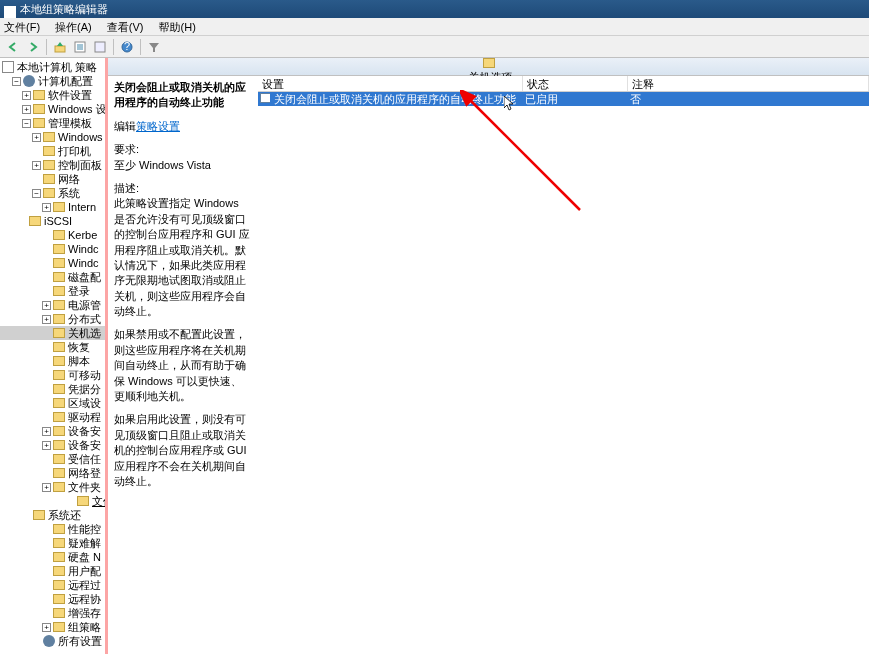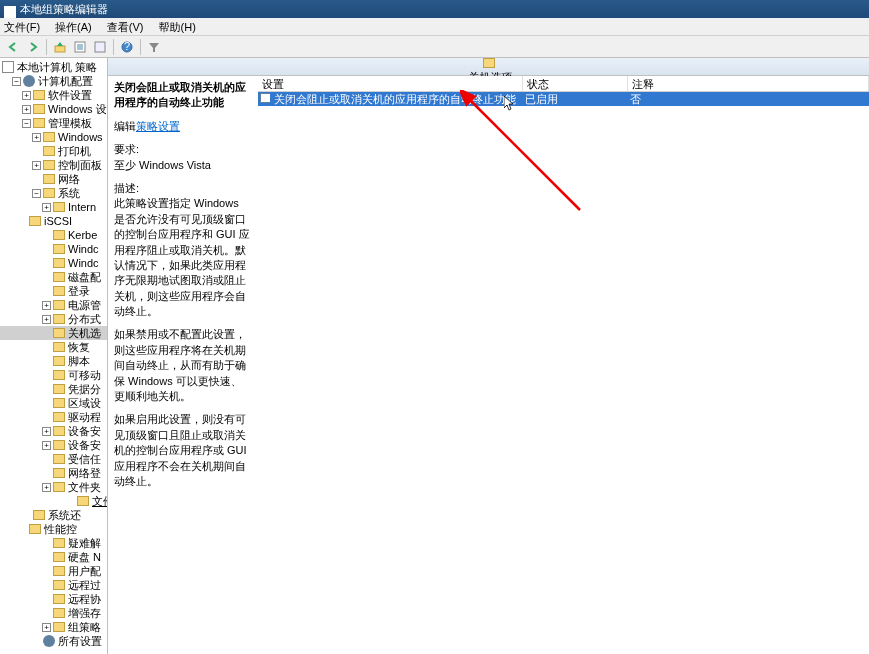--- a/index.html
+++ b/index.html
@@ -5,21 +5,21 @@
 * { margin: 0; padding: 0; box-sizing: border-box; font-family: "Microsoft YaHei", Tahoma, sans-serif; font-size: 11px; }
 body { background: #fff; width: 869px; height: 654px; overflow: hidden; position: relative; }
 .titlebar { background: linear-gradient(#2a5a8a, #1e4a78); color: #fff; height: 18px; line-height: 18px; padding-left: 4px; display: flex; align-items: flex-end; }
 .titlebar-icon { width: 12px; height: 12px; background: #fff; margin-right: 4px; display: inline-block; }
 .menubar { background: #f0f0f0; height: 18px; line-height: 18px; padding-left: 4px; border-bottom: 1px solid #d0d0d0; }
 .menubar span { margin-right: 12px; cursor: pointer; }
 .toolbar { background: #f0f0f0; height: 22px; border-bottom: 1px solid #c0c0c0; display: flex; align-items: center; padding-left: 4px; gap: 2px; }
 .tool-btn { width: 18px; height: 18px; display: flex; align-items: center; justify-content: center; cursor: pointer; }
 .tool-sep { width: 1px; height: 16px; background: #c0c0c0; margin: 0 2px; }
 .main { display: flex; height: calc(654px - 58px); }
-.tree { width: 108px; overflow: hidden; border-right: 1px solid #fca5a5; padding-top: 2px; }
+.tree { width: 108px; overflow: hidden; border-right: 3px solid #fca5a5; padding-top: 2px; }
 .tree-item { white-space: nowrap; height: 14px; line-height: 14px; display: flex; align-items: center; cursor: pointer; }
 .tree-item.sel { background: #d0d0d0; }
 .exp { width: 9px; height: 9px; border: 1px solid #888; font-size: 8px; line-height: 7px; text-align: center; margin-right: 2px; flex-shrink: 0; background: #fff; }
 .exp.blank { border: none; background: transparent; }
 .folder-icon { width: 12px; height: 10px; background: #f6d77a; border: 1px solid #c0a040; margin-right: 3px; flex-shrink: 0; }
 .gear-icon { width: 12px; height: 12px; background: #6080a0; border-radius: 50%; margin-right: 3px; flex-shrink: 0; }
 .pc-icon { width: 12px; height: 12px; background: #fff; border: 1px solid #888; margin-right: 3px; flex-shrink: 0; }
 .content { flex: 1; display: flex; flex-direction: column; }
 .content-header { background: linear-gradient(#eaf0f8, #d8e4f0); height: 18px; line-height: 18px; padding-left: 4px; border-bottom: 1px solid #c0c0c0; display: flex; align-items: center; flex-direction: column; }
 .content-header .folder-icon { margin-right: 4px; }
@@ -262,21 +262,21 @@
         <div class="tree-item" style="padding-left: 66px; text-decoration: underline;">
           <span class="exp blank"></span>
           <span class="folder-icon"></span>
           <span>文件系</span>
         </div>
         <div class="tree-item" style="padding-left: 22px;">
           <span class="exp blank"></span>
           <span class="folder-icon"></span>
           <span>系统还</span>
         </div>
-        <div class="tree-item" style="padding-left: 18px;">
+        <div class="tree-item" style="padding-left: 42px;">
           <span class="exp blank"></span>
           <span class="folder-icon"></span>
           <span>性能控</span>
         </div>
         <div class="tree-item" style="padding-left: 42px;">
           <span class="exp blank"></span>
           <span class="folder-icon"></span>
           <span>疑难解</span>
         </div>
         <div class="tree-item" style="padding-left: 42px;">

